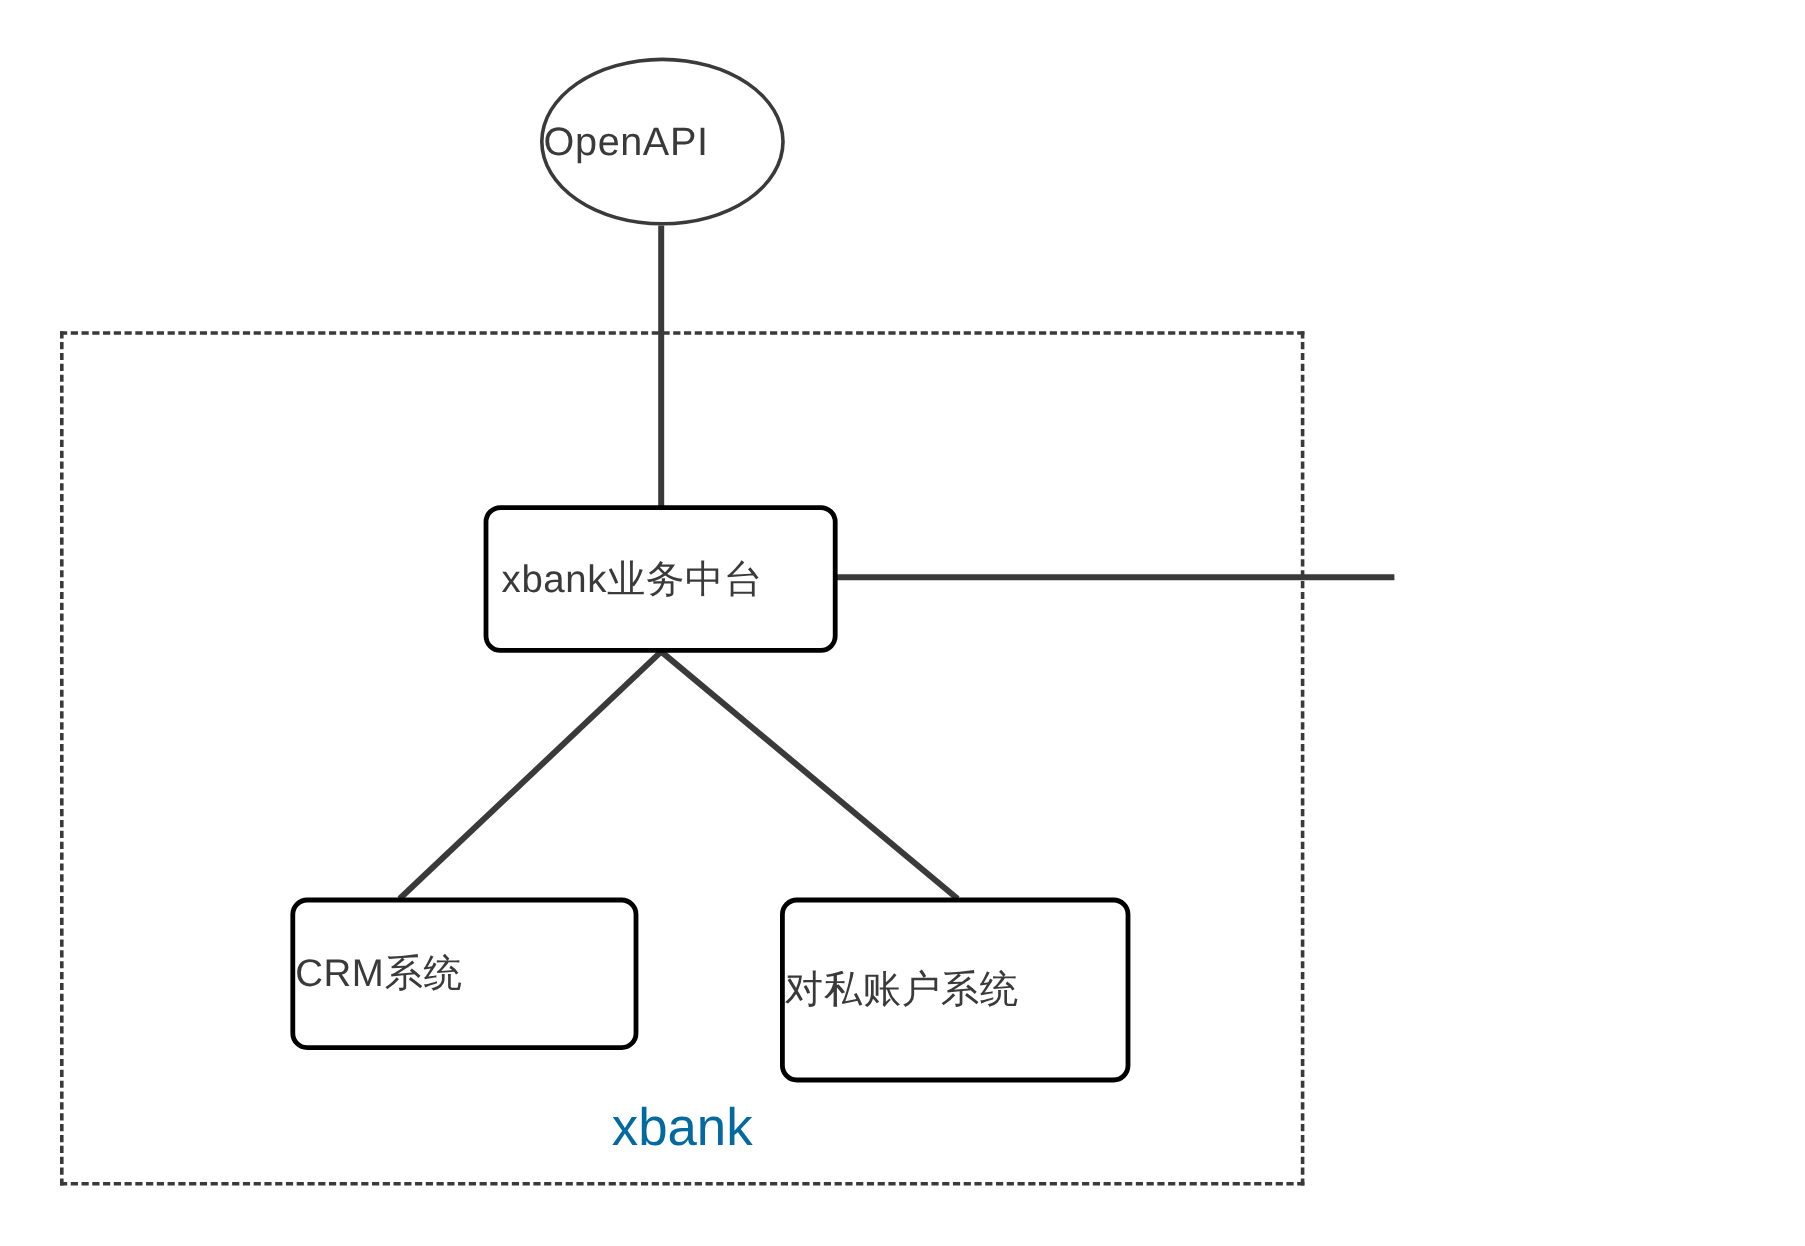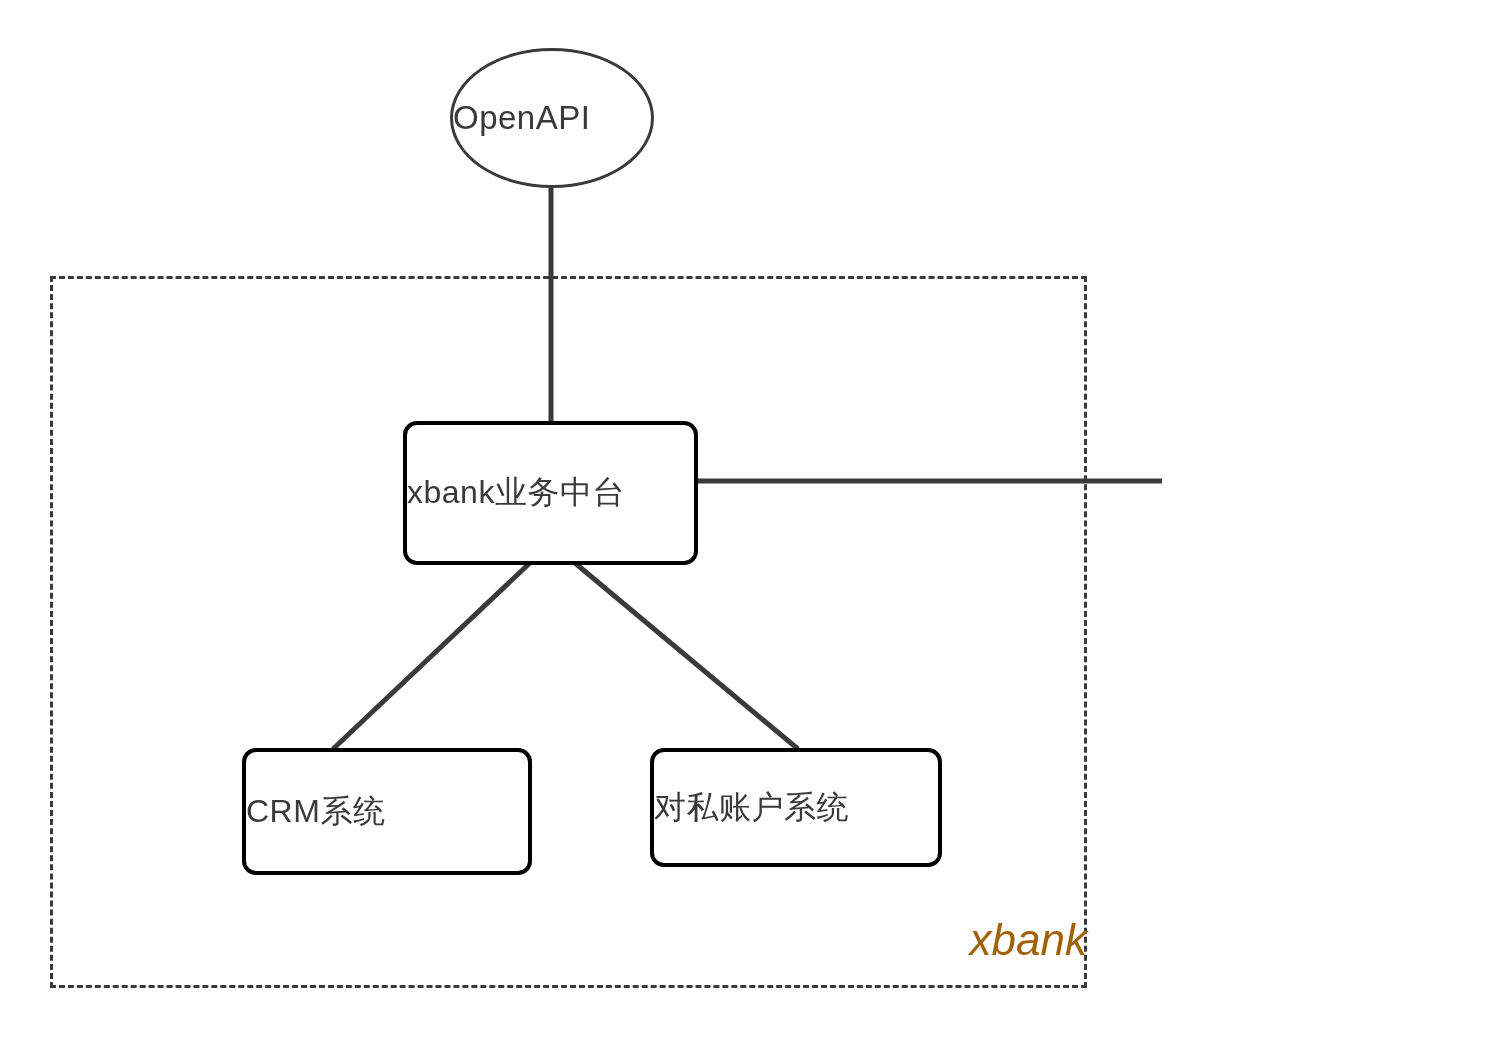--- a/index.html
+++ b/index.html
@@ -30,26 +30,25 @@
 
   
   .boundary {
     position: absolute;
     box-sizing: border-box;
     border: 3px dashed #3a3a3a;
     background: transparent;
   }
   .boundary-label {
     position: absolute;
-    color: #a16207;
+    color: #0369a1;
     font-size: 44px;
     line-height: 1;
     white-space: nowrap;
-    text-align: right;
-    font-style: italic;
+    text-align: center;
   }
 
   
   .node {
     position: absolute;
     box-sizing: border-box;
     display: flex;
     align-items: center;
     justify-content: flex-start;
     background: #ffffff;
@@ -89,28 +88,28 @@
 
     <line x1="551" y1="543" x2="333" y2="749" stroke="#3a3a3a" stroke-width="5" stroke-linecap="butt"></line>
 
     <line x1="551" y1="543" x2="798" y2="749" stroke="#3a3a3a" stroke-width="5" stroke-linecap="butt"></line>
   </svg>
 
   <div class="node node-ellipse" style="left:450px; top:48px; width:204px; height:140px;">
     <span class="node-label">OpenAPI</span>
   </div>
 
-  <div class="node node-rect" style="left:403px; top:421px; width:295px; height:144px;">
+  <div class="node node-rect" style="left:403px; top:421px; width:295px; height:123px;padding-left:11px;">
     <span class="node-label">xbank业务中台</span>
   </div>
 
 
   <div class="node node-rect" style="left:196px; top:748px; width:290px; height:127px;margin-left:46px;">
     <span class="node-label">CRM系统</span>
   </div>
 
-  <div class="node node-rect" style="left:650px; top:748px; width:292px; height:119px;">
+  <div class="node node-rect" style="left:650px; top:748px; width:292px; height:154px;">
     <span class="node-label">对私账户系统</span>
   </div>
 
   <div class="boundary-label" style="left:50px; top:918px; width:1037px;">xbank</div>
 
 </div>
 
 </body></html>

